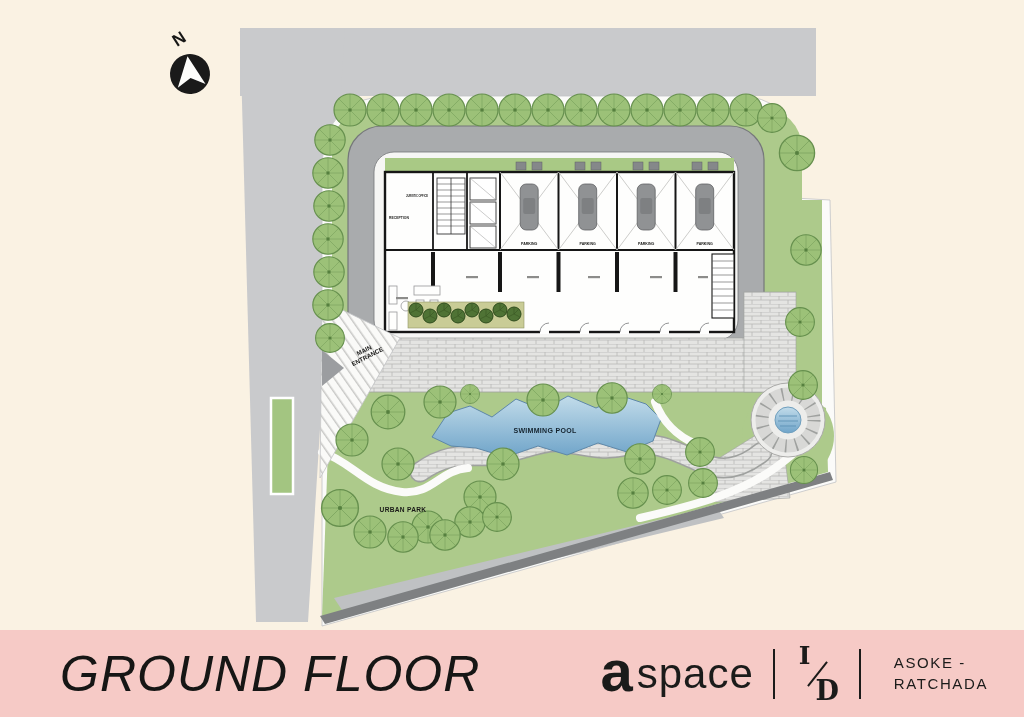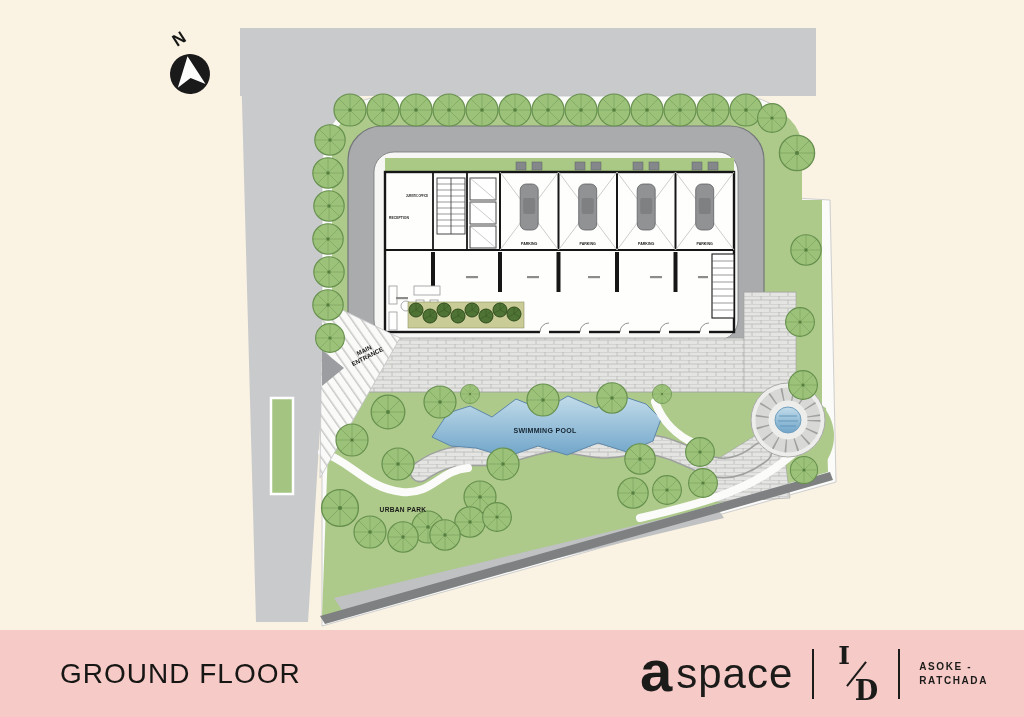--- a/index.html
+++ b/index.html
@@ -1,30 +1,30 @@
 <!DOCTYPE html>
 <html><head>
 <meta charset="utf-8">
 <style>
   html,body{margin:0;padding:0;background:#FAF2E3;font-family:"Liberation Sans",sans-serif;}
   .stage{position:relative;width:1024px;height:717px;background:#FAF2E3;overflow:hidden;}
   .plan-svg{position:absolute;top:0;left:0;}
   .footer{position:absolute;left:0;bottom:0;width:1024px;height:87px;background:#F6CAC6;
           display:flex;align-items:center;justify-content:space-between;
           padding:0 36px 0 60px;box-sizing:border-box;color:#1B1B1A;}
-  .floor-title{font-size:28px;letter-spacing:1px;font-weight:400;color:#161615;}
+  .floor-title{font-size:50px;letter-spacing:1px;font-weight:400;color:#161615;font-style:italic;}
   .brand{display:flex;align-items:center;}
   .logo-a{font-size:58px;font-weight:800;line-height:.85;transform:translateY(-3px);}
   .logo-space{font-size:42px;font-weight:300;letter-spacing:1px;margin-left:4px;}
   .brand-divider{width:2px;height:50px;background:#1B1B1A;margin:0 19px;display:inline-block;}
   .monogram{position:relative;width:46px;height:54px;font-family:"DejaVu Serif","Liberation Serif",serif;font-weight:bold;}
   .monogram-i{position:absolute;left:5px;top:-6px;font-size:25px;}
   .monogram-d{position:absolute;right:1px;bottom:-5px;font-size:27px;}
   .monogram-slash{position:absolute;left:8px;top:26px;width:31px;height:2px;background:#1B1B1A;transform:rotate(-52deg);}
-  .location{font-size:10px;font-weight:bold;letter-spacing:1.6px;line-height:1.35;}
+  .location{font-size:15px;font-weight:normal;letter-spacing:1.6px;line-height:1.35;margin-left:14px;}
 </style>
 </head>
 <body>
 
 <div class="stage">
 
 <svg class="plan-svg" width="1024" height="717" viewBox="0 0 1024 717">
   <defs>
     <g id="tree">
       <circle r="16" fill="#9CC178" stroke="#66904E" stroke-width="1.2"></circle>

